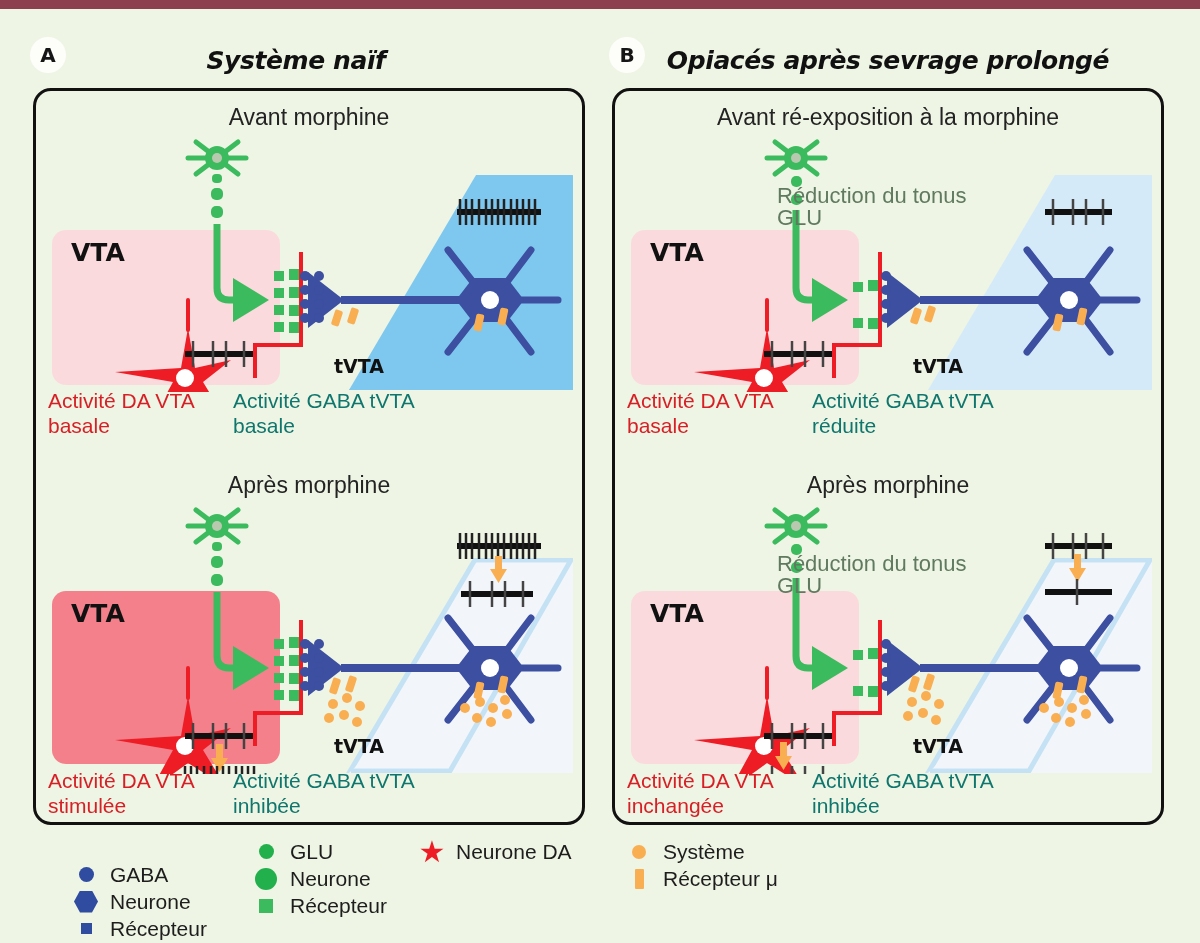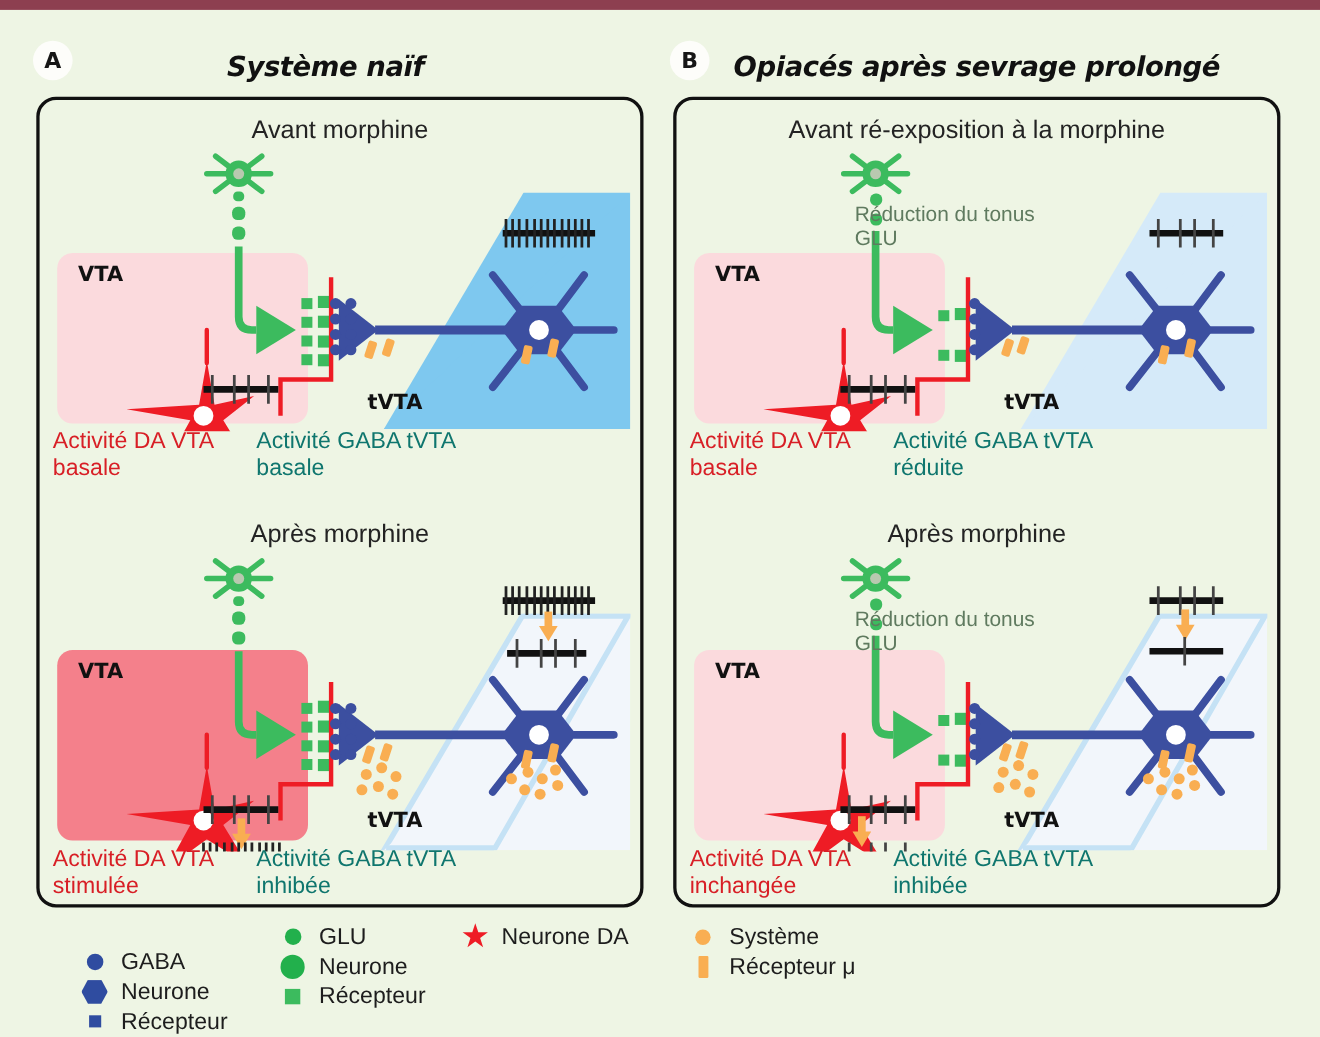--- a/index.html
+++ b/index.html
@@ -61,41 +61,41 @@
     width:330px;height:210px;
   }
 
   
   .vta-box{
     position:absolute;
     border-radius:14px;
   }
   .vta-label{
     position:absolute;
-    font-weight:bold; font-size:19px; color:#111;
+    font-weight:bold; font-size:25px; color:#111;
     font-family:"DejaVu Sans", sans-serif;
   }
   .tvta-label{
     position:absolute;
     font-weight:bold; font-size:19px; color:#111;
     font-family:"DejaVu Sans", sans-serif;
   }
 
   .caption{
     position:absolute;
     font-size:21px; line-height:25px;
     font-family:"Liberation Sans", sans-serif;
     white-space:pre-line;
   }
   .cap-red{ color:#d81f26; }
   .cap-blue{ color:#0f766e; }
 
   .glu-note{
     position:absolute;
-    font-size:19px; line-height:22px;
+    font-size:22px; line-height:22px;
     color:#5f7a5f;
     font-family:"Liberation Sans", sans-serif;
     white-space:pre-line;
   }
 
   
   .legend{ position:absolute; }
   .leg-row{ display:flex; align-items:center; height:27px; }
   .leg-text{
     font-size:21px; color:#1d1d1d; margin-left:10px;

